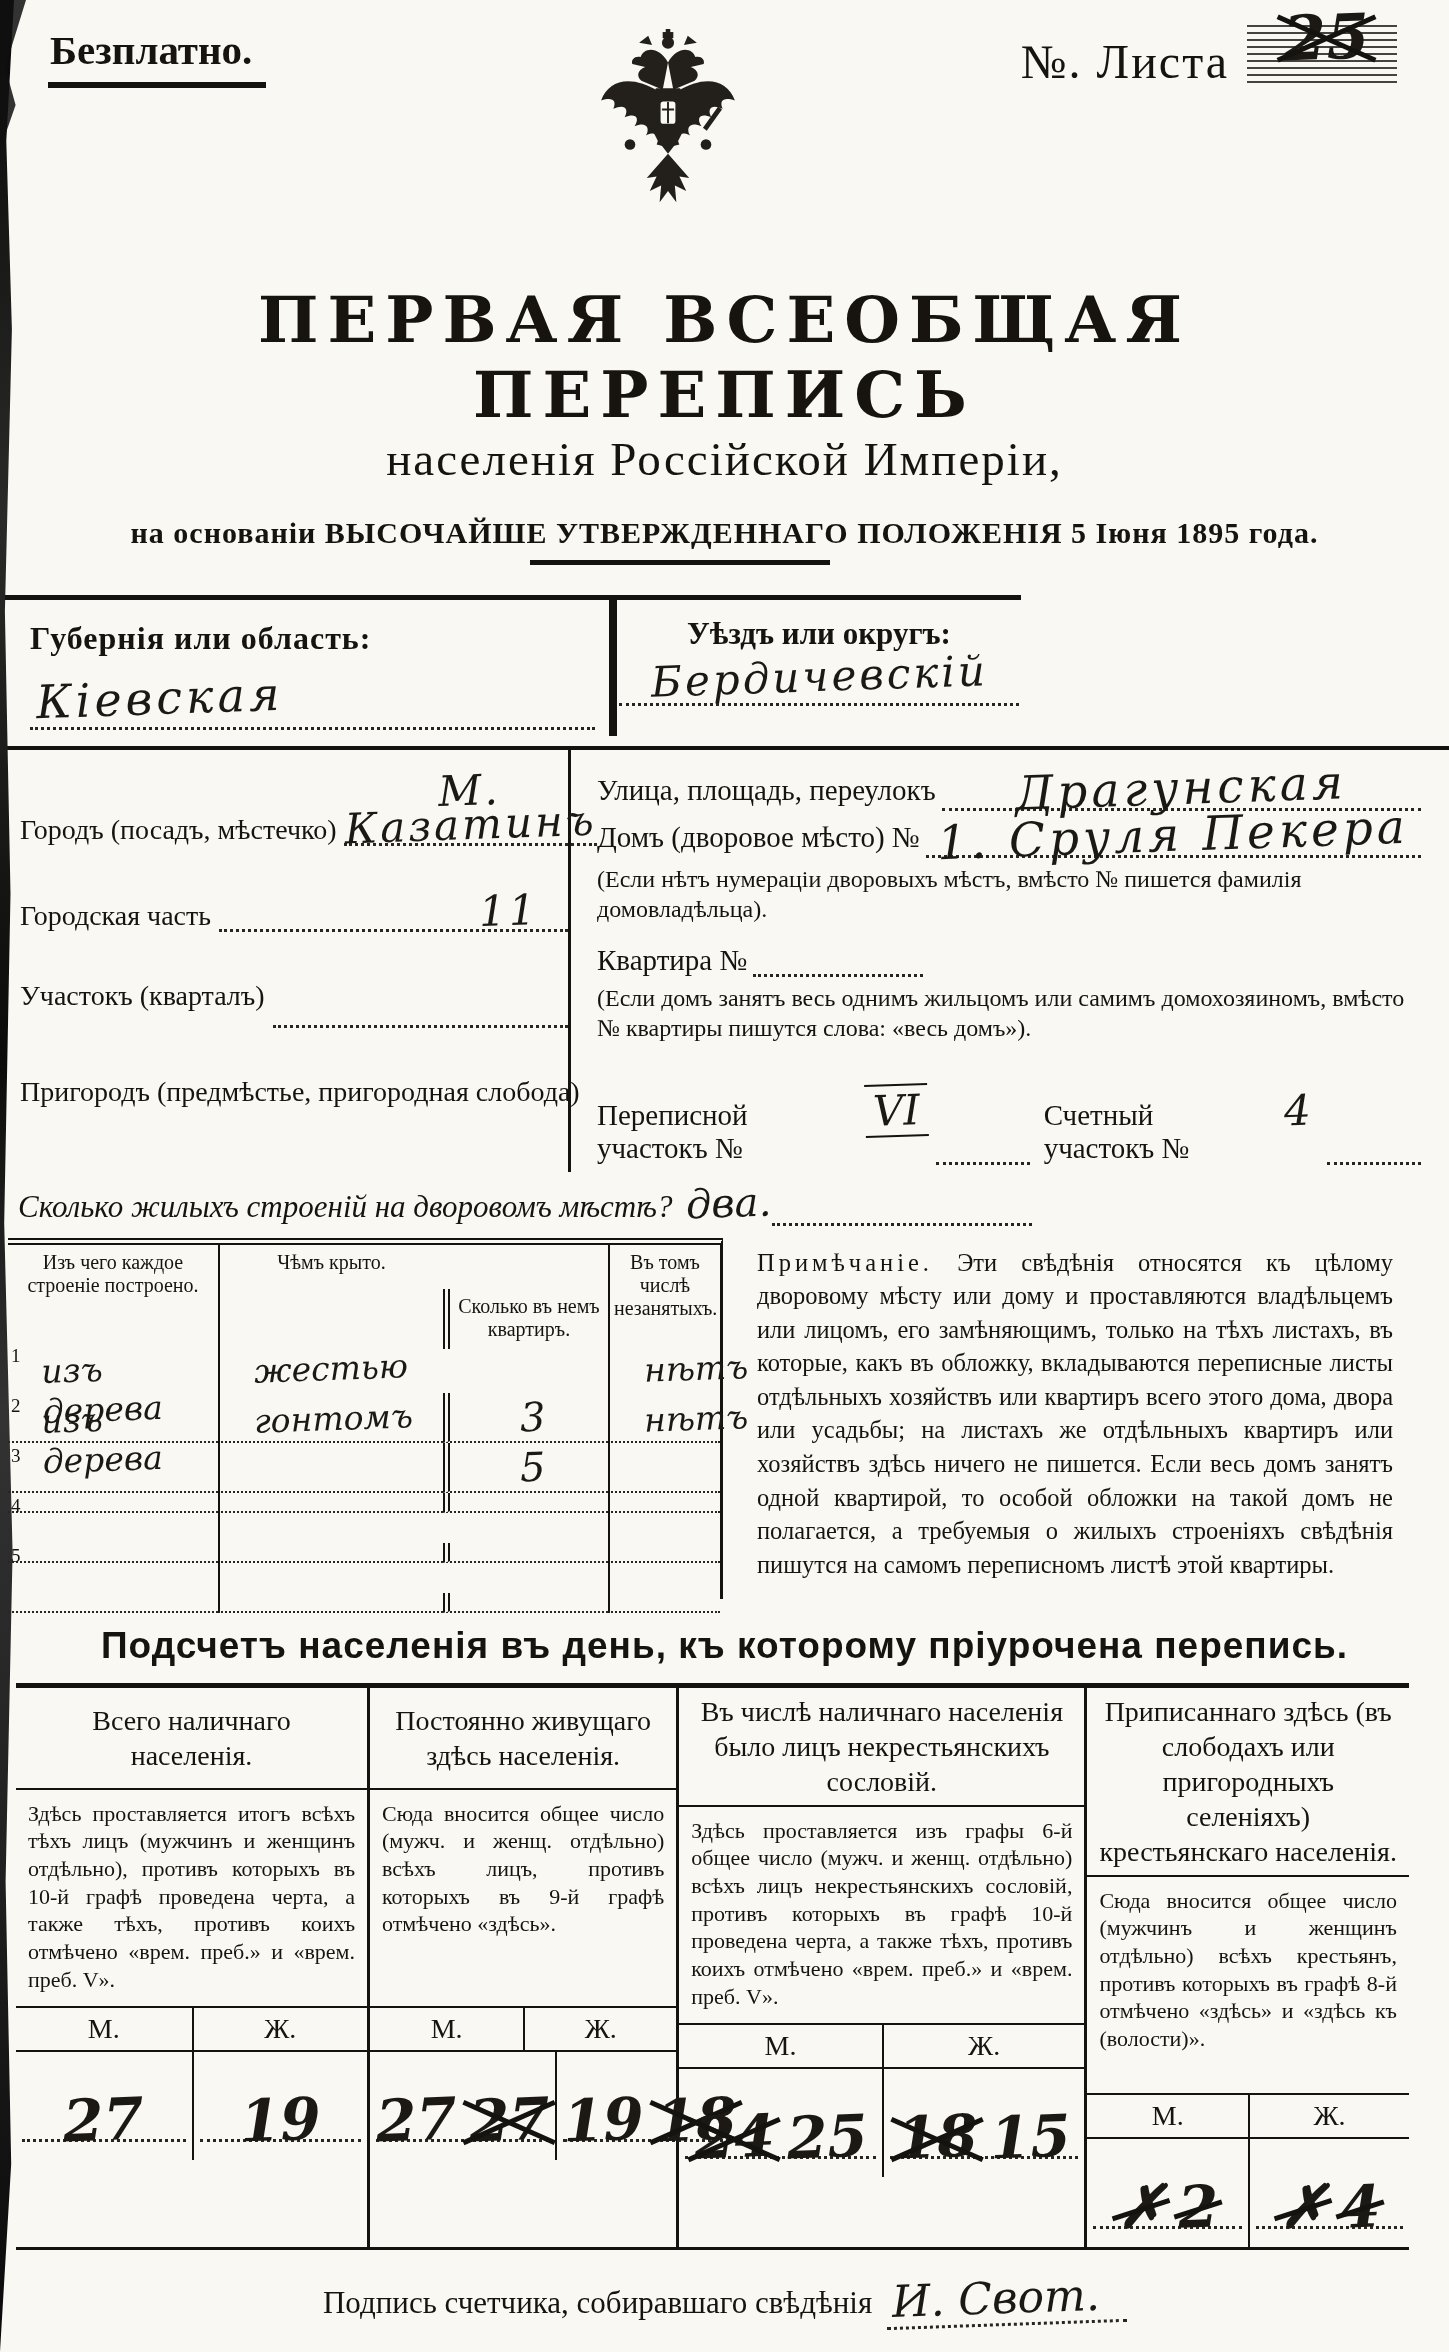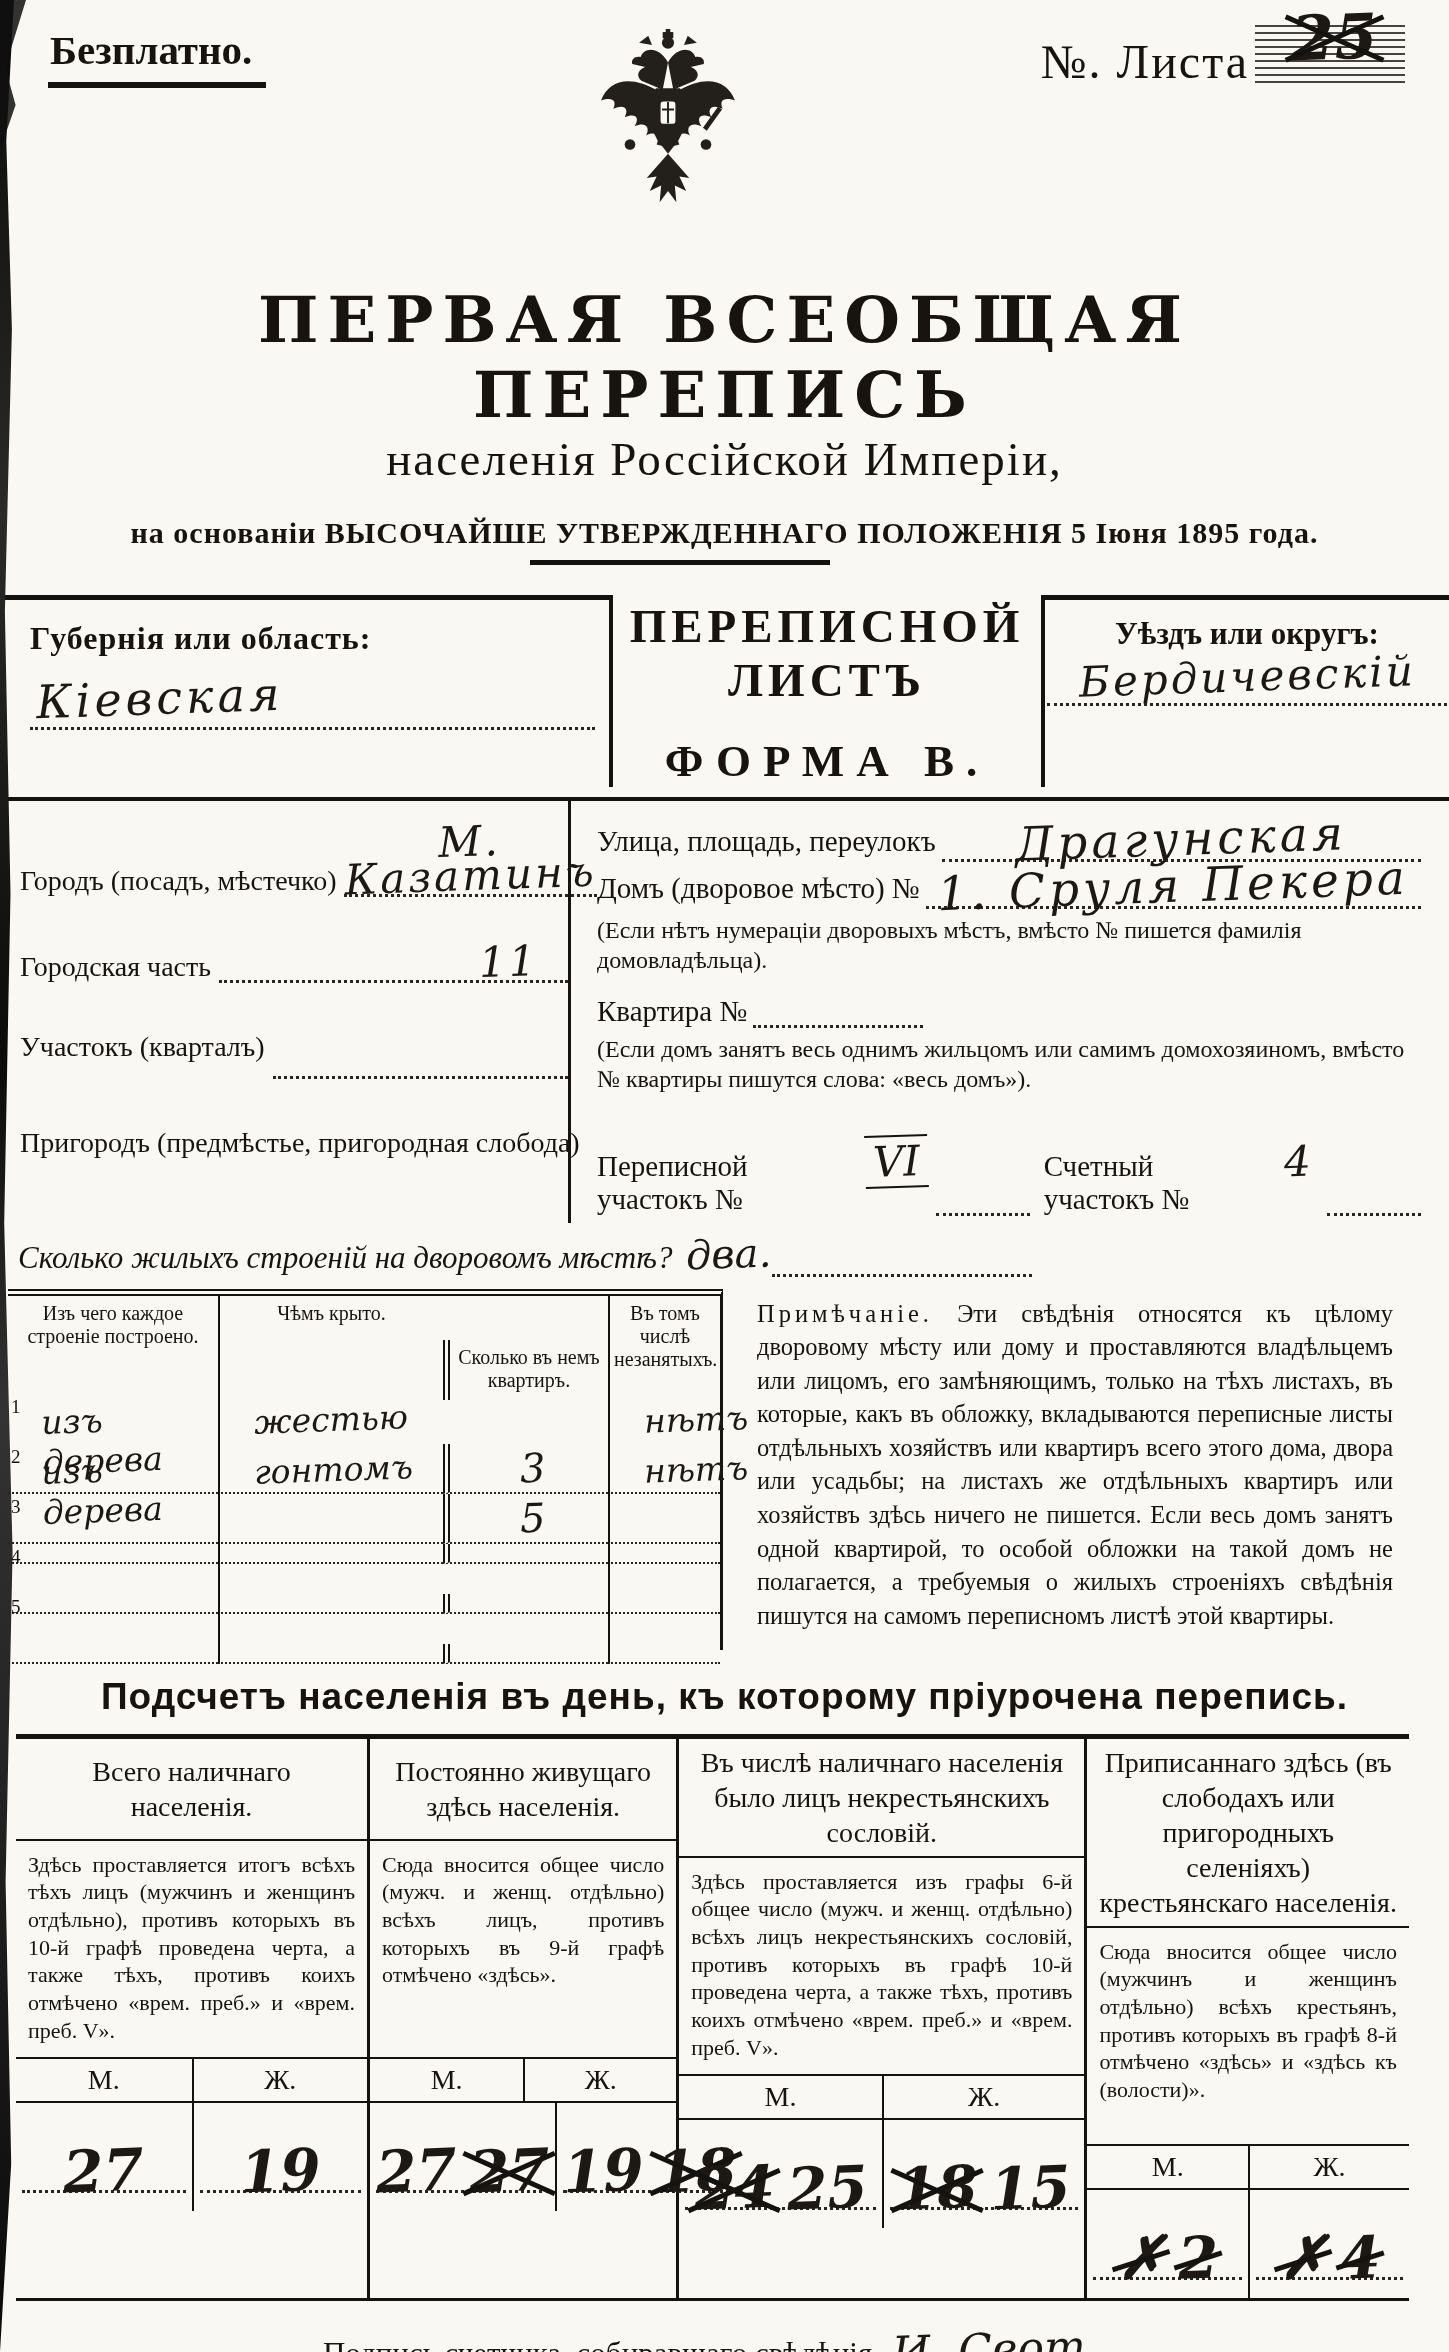--- a/index.html
+++ b/index.html
@@ -18,21 +18,21 @@
   .seg.st-x::before,.seg.st-x::after,.seg.st-s::after{content:"";position:absolute;left:-12%;right:-12%;top:48%;
       border-top:5px solid #15130f;}
   .seg.st-x::before{transform:rotate(26deg);}
   .seg.st-x::after{transform:rotate(-22deg);}
   .seg.st-s::after{transform:rotate(-16deg);}
 
   
   .free{position:absolute;left:48px;top:26px;font-size:41px;font-weight:700;
         border-bottom:6px solid #15130f;padding:0 14px 8px 2px;}
   .eagle{position:absolute;left:592px;top:4px;}
-  .sheetno{position:absolute;right:44px;top:34px;display:flex;align-items:center;gap:6px;}
+  .sheetno{position:absolute;right:52px;top:34px;display:flex;align-items:center;gap:18px;}
   .sheetno-label{font-size:48px;letter-spacing:2px;}
   .sheetno-box{position:relative;width:150px;height:60px;margin-top:-14px;
       background:repeating-linear-gradient(180deg,rgba(25,22,18,.8) 0 2px,rgba(250,248,243,0) 2px 7px);}
   .sheetno-box .hw{position:absolute;left:30px;top:-24px;font-size:62px;font-weight:700;}
 
   
   .titles{padding-top:282px;text-align:center;}
   .title1{font-family:"DejaVu Serif",serif;font-size:64px;font-weight:700;letter-spacing:9px;}
   .title2{font-size:47px;letter-spacing:2px;}
   .title3{font-size:30px;font-weight:600;margin-top:30px;letter-spacing:1px;}
@@ -164,24 +164,20 @@
     <div class="title3-underline"></div>
   </div>
 
   <div class="band">
     <div class="band-left">
       <div class="band-left-label">Губернія или область:</div>
       <div class="fieldline">
         <span class="hw">Кіевская</span>
       </div>
     </div>
-    <div class="band-center">
-      <div class="form-t1">ПЕРЕПИСНОЙ ЛИСТЪ</div>
-      <div class="form-t2">ФОРМА В.</div>
-    </div>
     <div class="band-right">
       <div class="band-right-label">Уѣздъ или округъ:</div>
       <div class="fieldline">
         <span class="hw">Бердичевскій</span>
       </div>
     </div>
   </div>
   <div class="main-rule"></div>
 
   <div class="addr">

